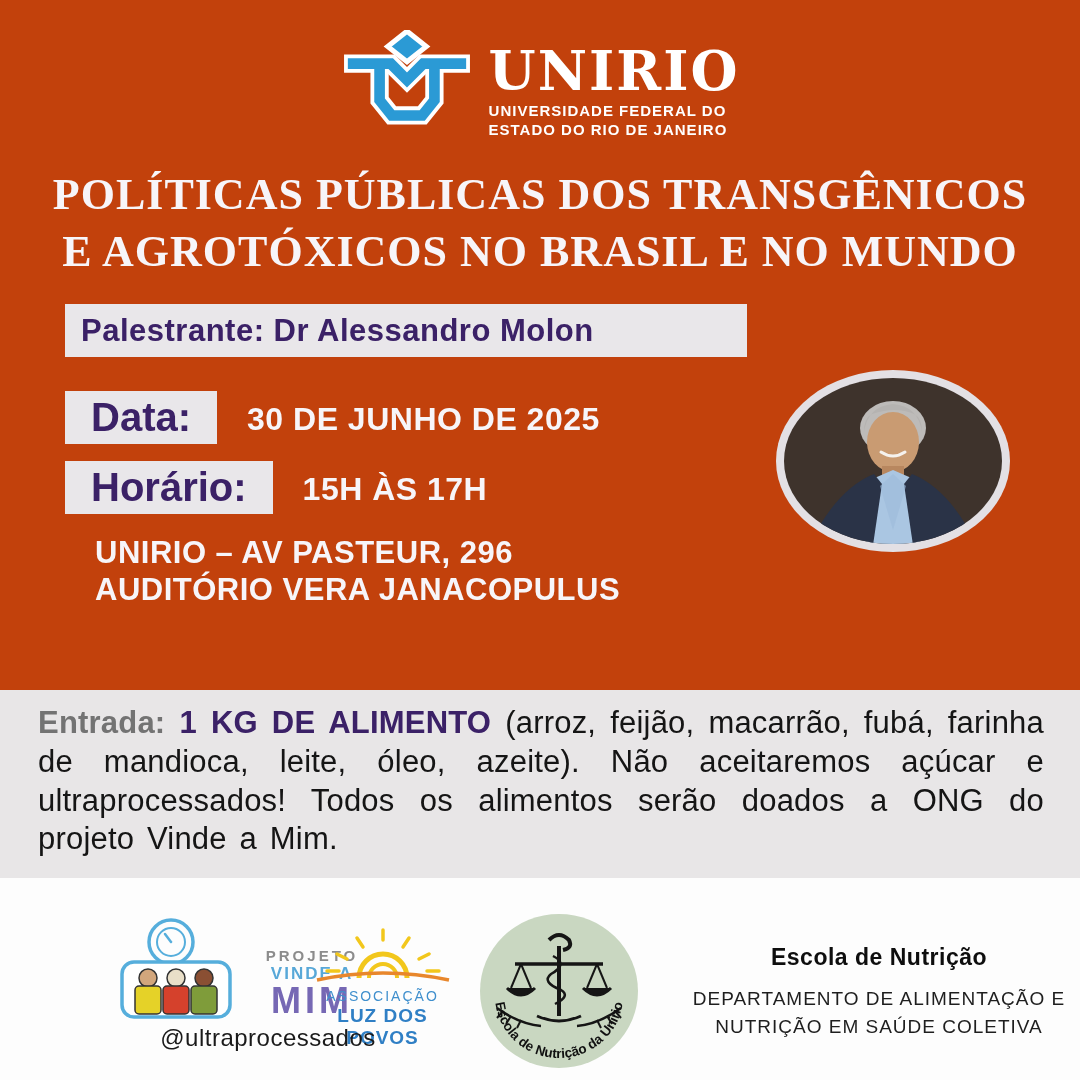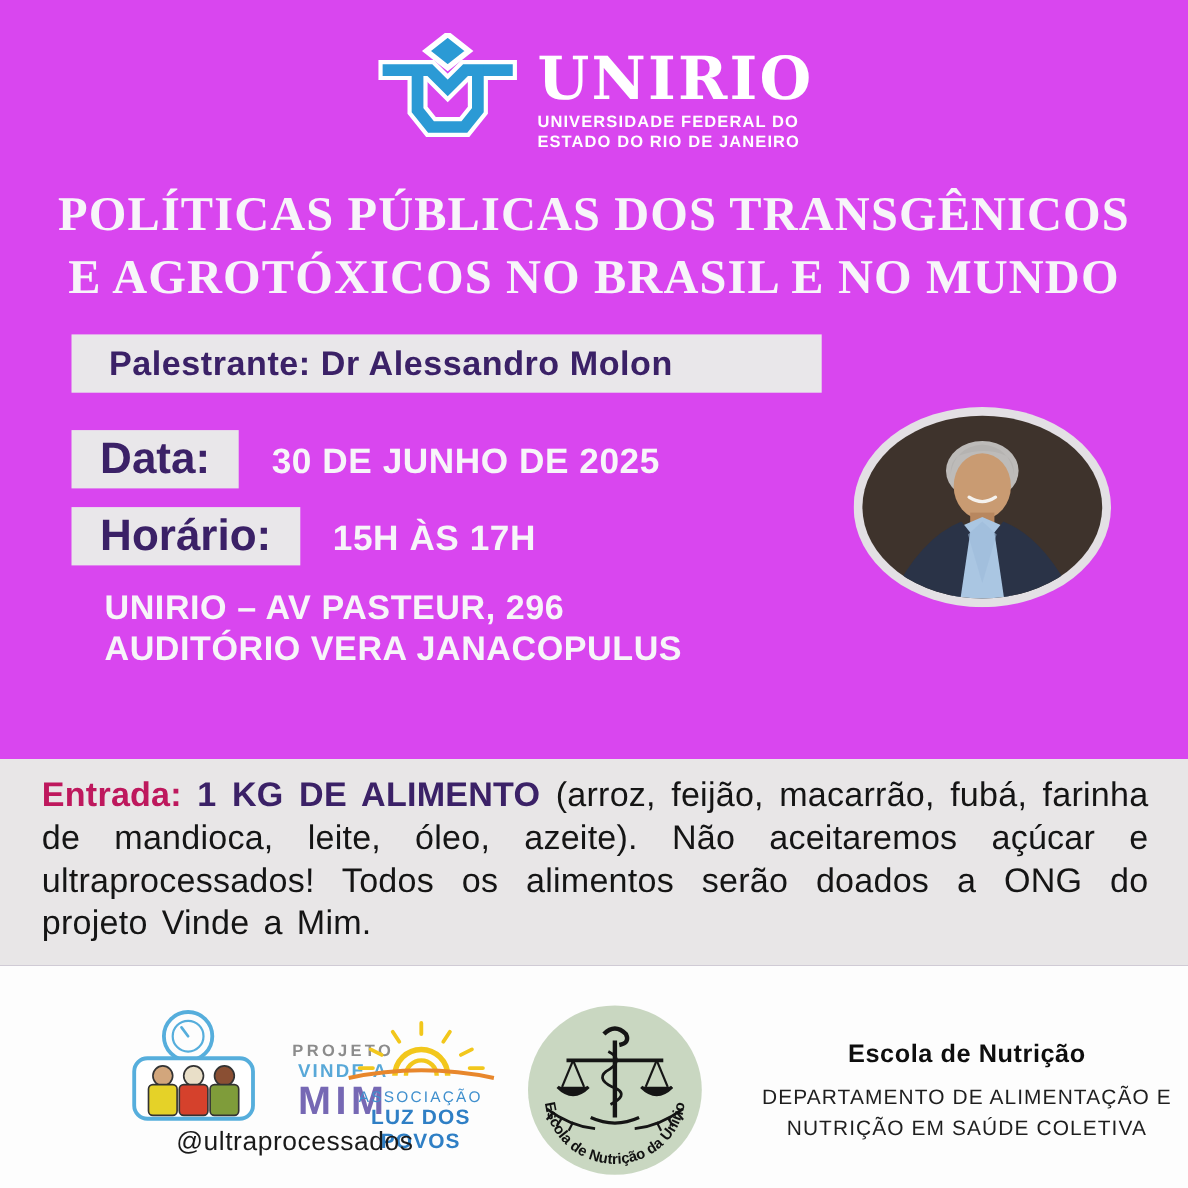--- a/index.html
+++ b/index.html
@@ -1,52 +1,52 @@
 <!DOCTYPE html>
 <html><head>
 <meta charset="utf-8">
 <style>
   * { margin:0; padding:0; box-sizing:border-box; }
   html,body { width:1080px; height:1080px; }
   body { font-family:"Liberation Sans", sans-serif; }
   .poster { position:relative; width:1080px; height:1080px; overflow:hidden; background:#39215F; }
 
   
-  .purple { position:absolute; left:0; top:0; width:1080px; height:690px; background:#d946ef; }
+  .purple { position:absolute; left:0; top:0; width:1080px; height:690px; background:#c2410c; }
 
   .logo-row { position:absolute; left:0; top:30px; width:1080px; display:flex; justify-content:center; align-items:flex-start; gap:16px; }
   .logo-icon { width:132px; height:110px; }
   .logo-textcol { padding-top:14px; }
   .logo-wordmark { font-family:"DejaVu Serif", serif; font-weight:bold; color:#ffffff; font-size:54px; letter-spacing:2px; line-height:1; }
   .logo-sub { margin-top:4px; color:#ffffff; font-weight:bold; font-size:15px; letter-spacing:1px; line-height:1.25; }
 
   .title { position:absolute; left:0; top:166px; width:1080px; text-align:center;
            font-family:"Liberation Serif", serif; font-weight:bold; color:#F7F5F9;
            font-size:44px; letter-spacing:1px; line-height:1.3; }
 
   .speaker-box { position:absolute; left:65px; top:304px; width:682px; height:53px;
                  background:#E9E7EA; color:#3B2167; font-weight:bold; font-size:31px;
-                 line-height:53px; padding-left:34px; letter-spacing:0.5px; }
+                 line-height:53px; padding-left:16px; letter-spacing:0.5px; }
 
   .info-rows { position:absolute; left:65px; top:391px; width:720px; }
   .info-row { display:flex; align-items:flex-start; margin-bottom:17px; }
   .label-box { background:#E9E7EA; color:#3B2167; font-weight:bold; font-size:40px;
                height:53px; line-height:53px; padding:0 26px; flex:0 0 auto; }
   .value { color:#F7F5F9; font-weight:bold; font-size:32px; letter-spacing:0.5px;
            padding-top:10px; margin-left:30px; line-height:1.18; }
   .value.two-line { font-size:31px; padding-top:4px; }
 
   .photo { position:absolute; left:776px; top:370px; width:234px; height:182px; }
 
   
   .gray-band { position:absolute; left:0; top:690px; width:1080px; height:188px; background:#E8E6E7; }
   .entry-text { position:absolute; left:38px; top:14px; width:1006px;
                 font-size:31px; color:#151515; line-height:1.25; text-align:justify;
                 word-spacing:4px; letter-spacing:0.2px; }
-  .entry-label { font-weight:bold; color:#be185d; }
+  .entry-label { font-weight:bold; color:#737373; }
   .entry-highlight { font-weight:bold; color:#3B2167; }
 
   
   .white-band { position:absolute; left:0; top:878px; width:1080px; height:202px; background:#FDFDFD; }
 
   .vam-logo { position:absolute; left:118px; top:38px; width:130px; height:105px; }
   .vam-text { position:absolute; left:252px; top:70px; width:120px; text-align:center; line-height:1; }
   .vam-line1 { color:#8C8C8C; font-weight:bold; font-size:15px; letter-spacing:3px; }
   .vam-line2 { color:#58A8D8; font-weight:bold; font-size:17px; letter-spacing:2px; margin-top:2px; }
   .vam-line3 { color:#7668B4; font-weight:bold; font-size:36px; letter-spacing:4px; margin-top:1px; }

